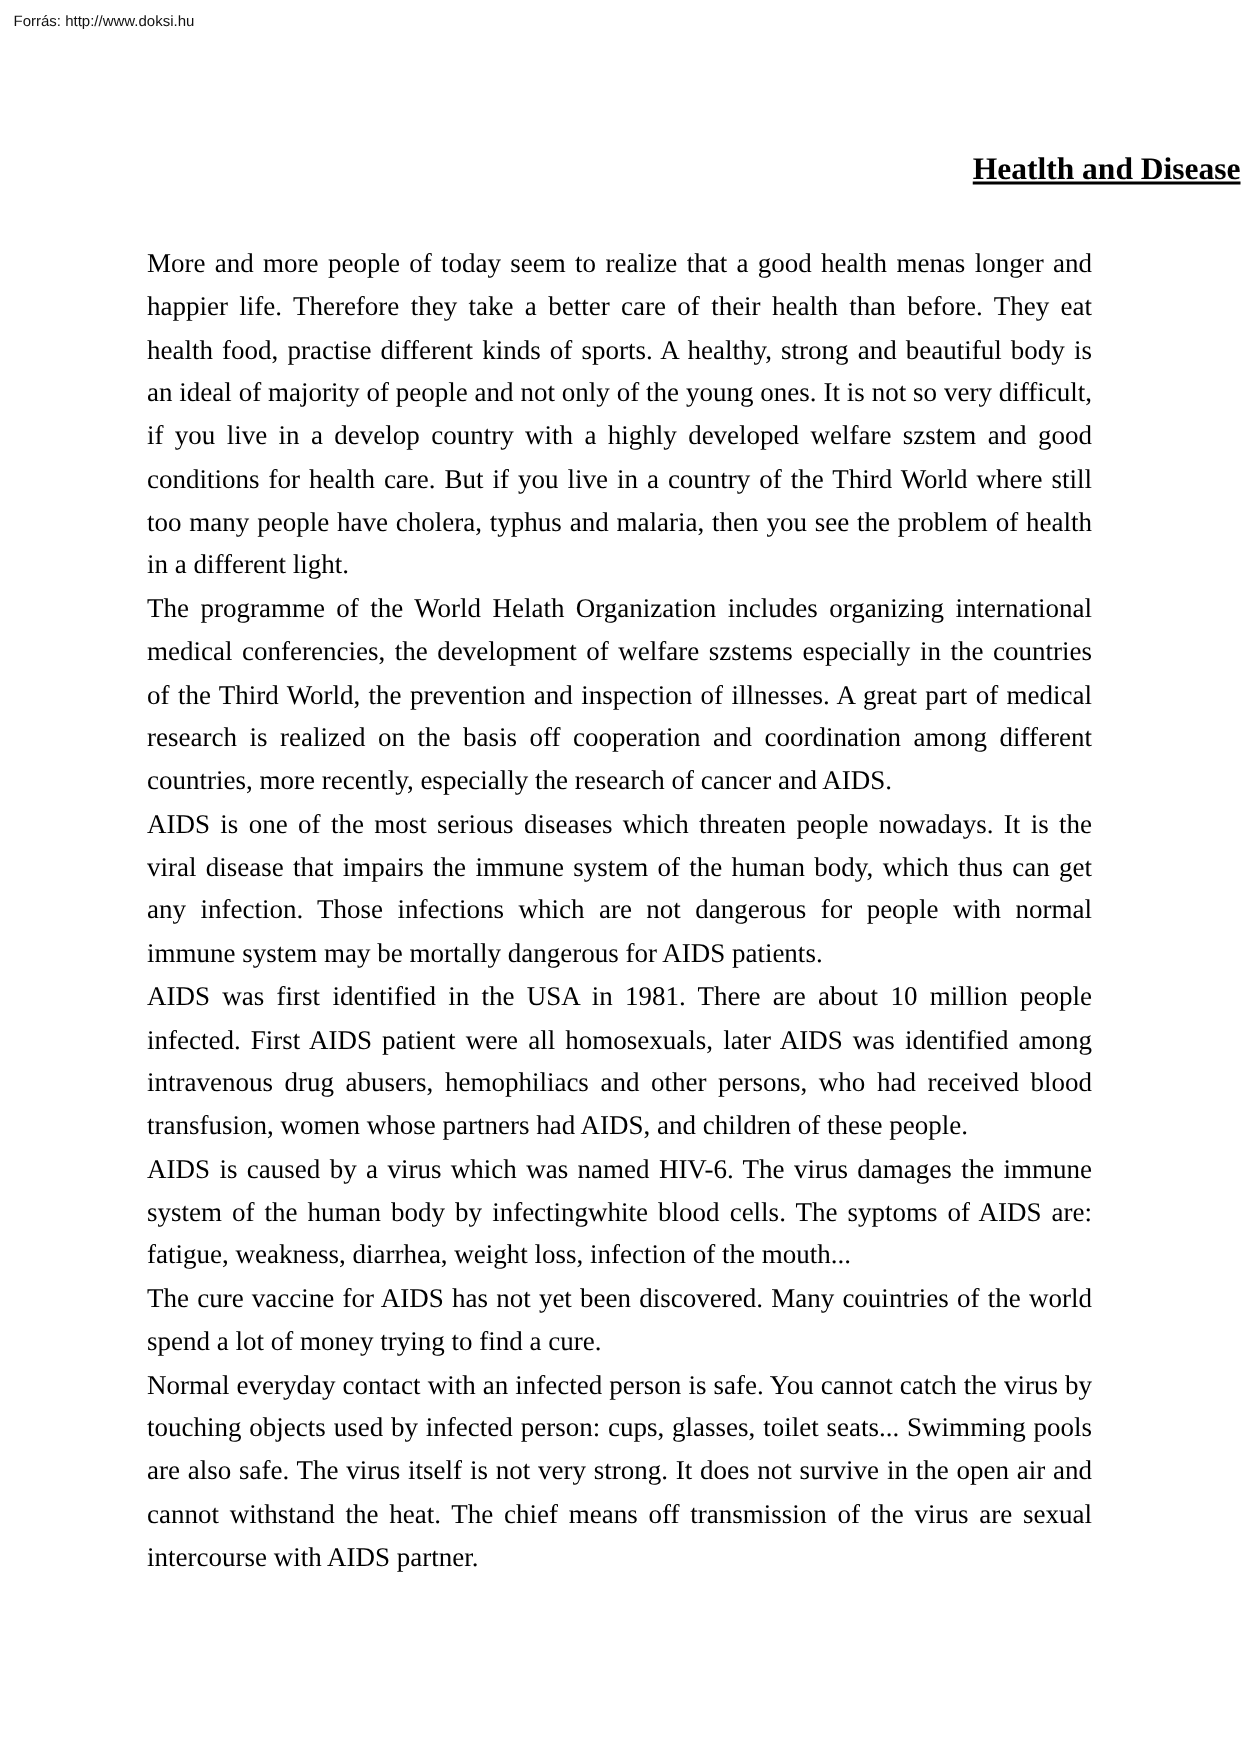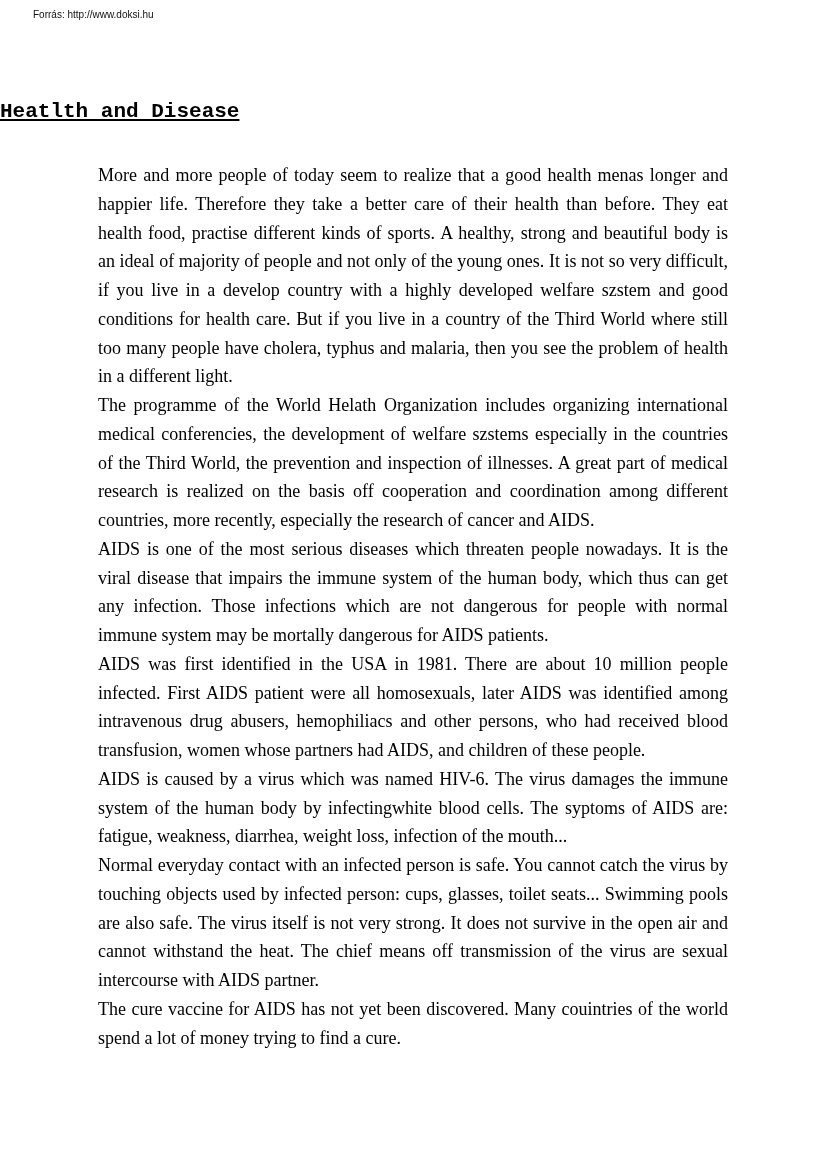--- a/index.html
+++ b/index.html
@@ -16,30 +16,29 @@
   }
   .source-note {
     position: absolute;
     left: 9px;
     top: 9px;
     font-family: "Liberation Sans", sans-serif;
     font-size: 10px;
     line-height: 12px;
     color: #111111;
     white-space: nowrap;
-    margin-left: 24px;
   }
   .page-title {
     position: absolute;
     left: 0;
     width: 827px;
     top: 98px;
     margin: 0;
-    text-align: left;
-    font-family: Liberation Mono, monospace;
+    text-align: right;
+    font-family: Liberation Serif, serif;
     font-weight: bold;
     font-size: 21px;
     line-height: 28px;
     text-decoration: underline;
     text-decoration-thickness: 1.5px;
     text-underline-offset: 2px;
   }
   .body-text {
     position: absolute;
     left: 98px;
@@ -61,15 +60,15 @@
 <div class="source-note">Forrás: http://www.doksi.hu</div>
 
 <h1 class="page-title">Heatlth and Disease</h1>
 
 <div class="body-text">
   <p>More and more people of today seem to realize that a good health menas longer and happier life. Therefore they take a better care of their health than before. They eat health food, practise different kinds of sports. A healthy, strong and beautiful body is an ideal  of majority of people and not only of the young ones. It is not so very difficult, if you live in a develop country with a highly developed welfare szstem and good conditions for health care. But if you live in a country of the Third World where still too many people have cholera, typhus and malaria, then you see the problem of health in a different light.</p>
   <p>The programme of the World Helath Organization includes organizing international medical conferencies, the development of welfare szstems especially in the countries of the Third World, the prevention and inspection of illnesses. A great part of medical research is realized on the basis off cooperation and coordination among different countries, more recently, especially the research of cancer and AIDS.</p>
   <p>AIDS is one of the most serious diseases which threaten people nowadays. It is the viral disease that impairs the immune system of the human body, which thus can get any infection. Those infections which are not dangerous for people with normal immune system may be mortally dangerous for AIDS patients.</p>
   <p>AIDS was first identified in the USA in 1981. There are about 10 million people infected. First AIDS patient were all homosexuals, later AIDS was identified among intravenous drug abusers, hemophiliacs and other persons, who had received blood transfusion, women whose partners had AIDS, and children of these people.</p>
   <p>AIDS is caused by a virus which was named HIV-6. The virus damages the immune system of the human body by infectingwhite blood cells. The syptoms of AIDS are: fatigue, weakness, diarrhea, weight loss, infection of the mouth...</p>
+  <p>The cure vaccine for AIDS has not yet been discovered. Many couintries of the world spend a lot of money trying to find a cure.</p>
   <p>Normal everyday contact with an infected person is safe. You cannot catch the virus by touching objects used by infected person: cups, glasses, toilet seats... Swimming pools are also safe. The virus itself is not very strong. It does not survive in the open air and cannot withstand the heat. The chief means off transmission of the virus are sexual intercourse with AIDS partner.</p>
-  <p>The cure vaccine for AIDS has not yet been discovered. Many couintries of the world spend a lot of money trying to find a cure.</p>
 </div>
 
 </body></html>

